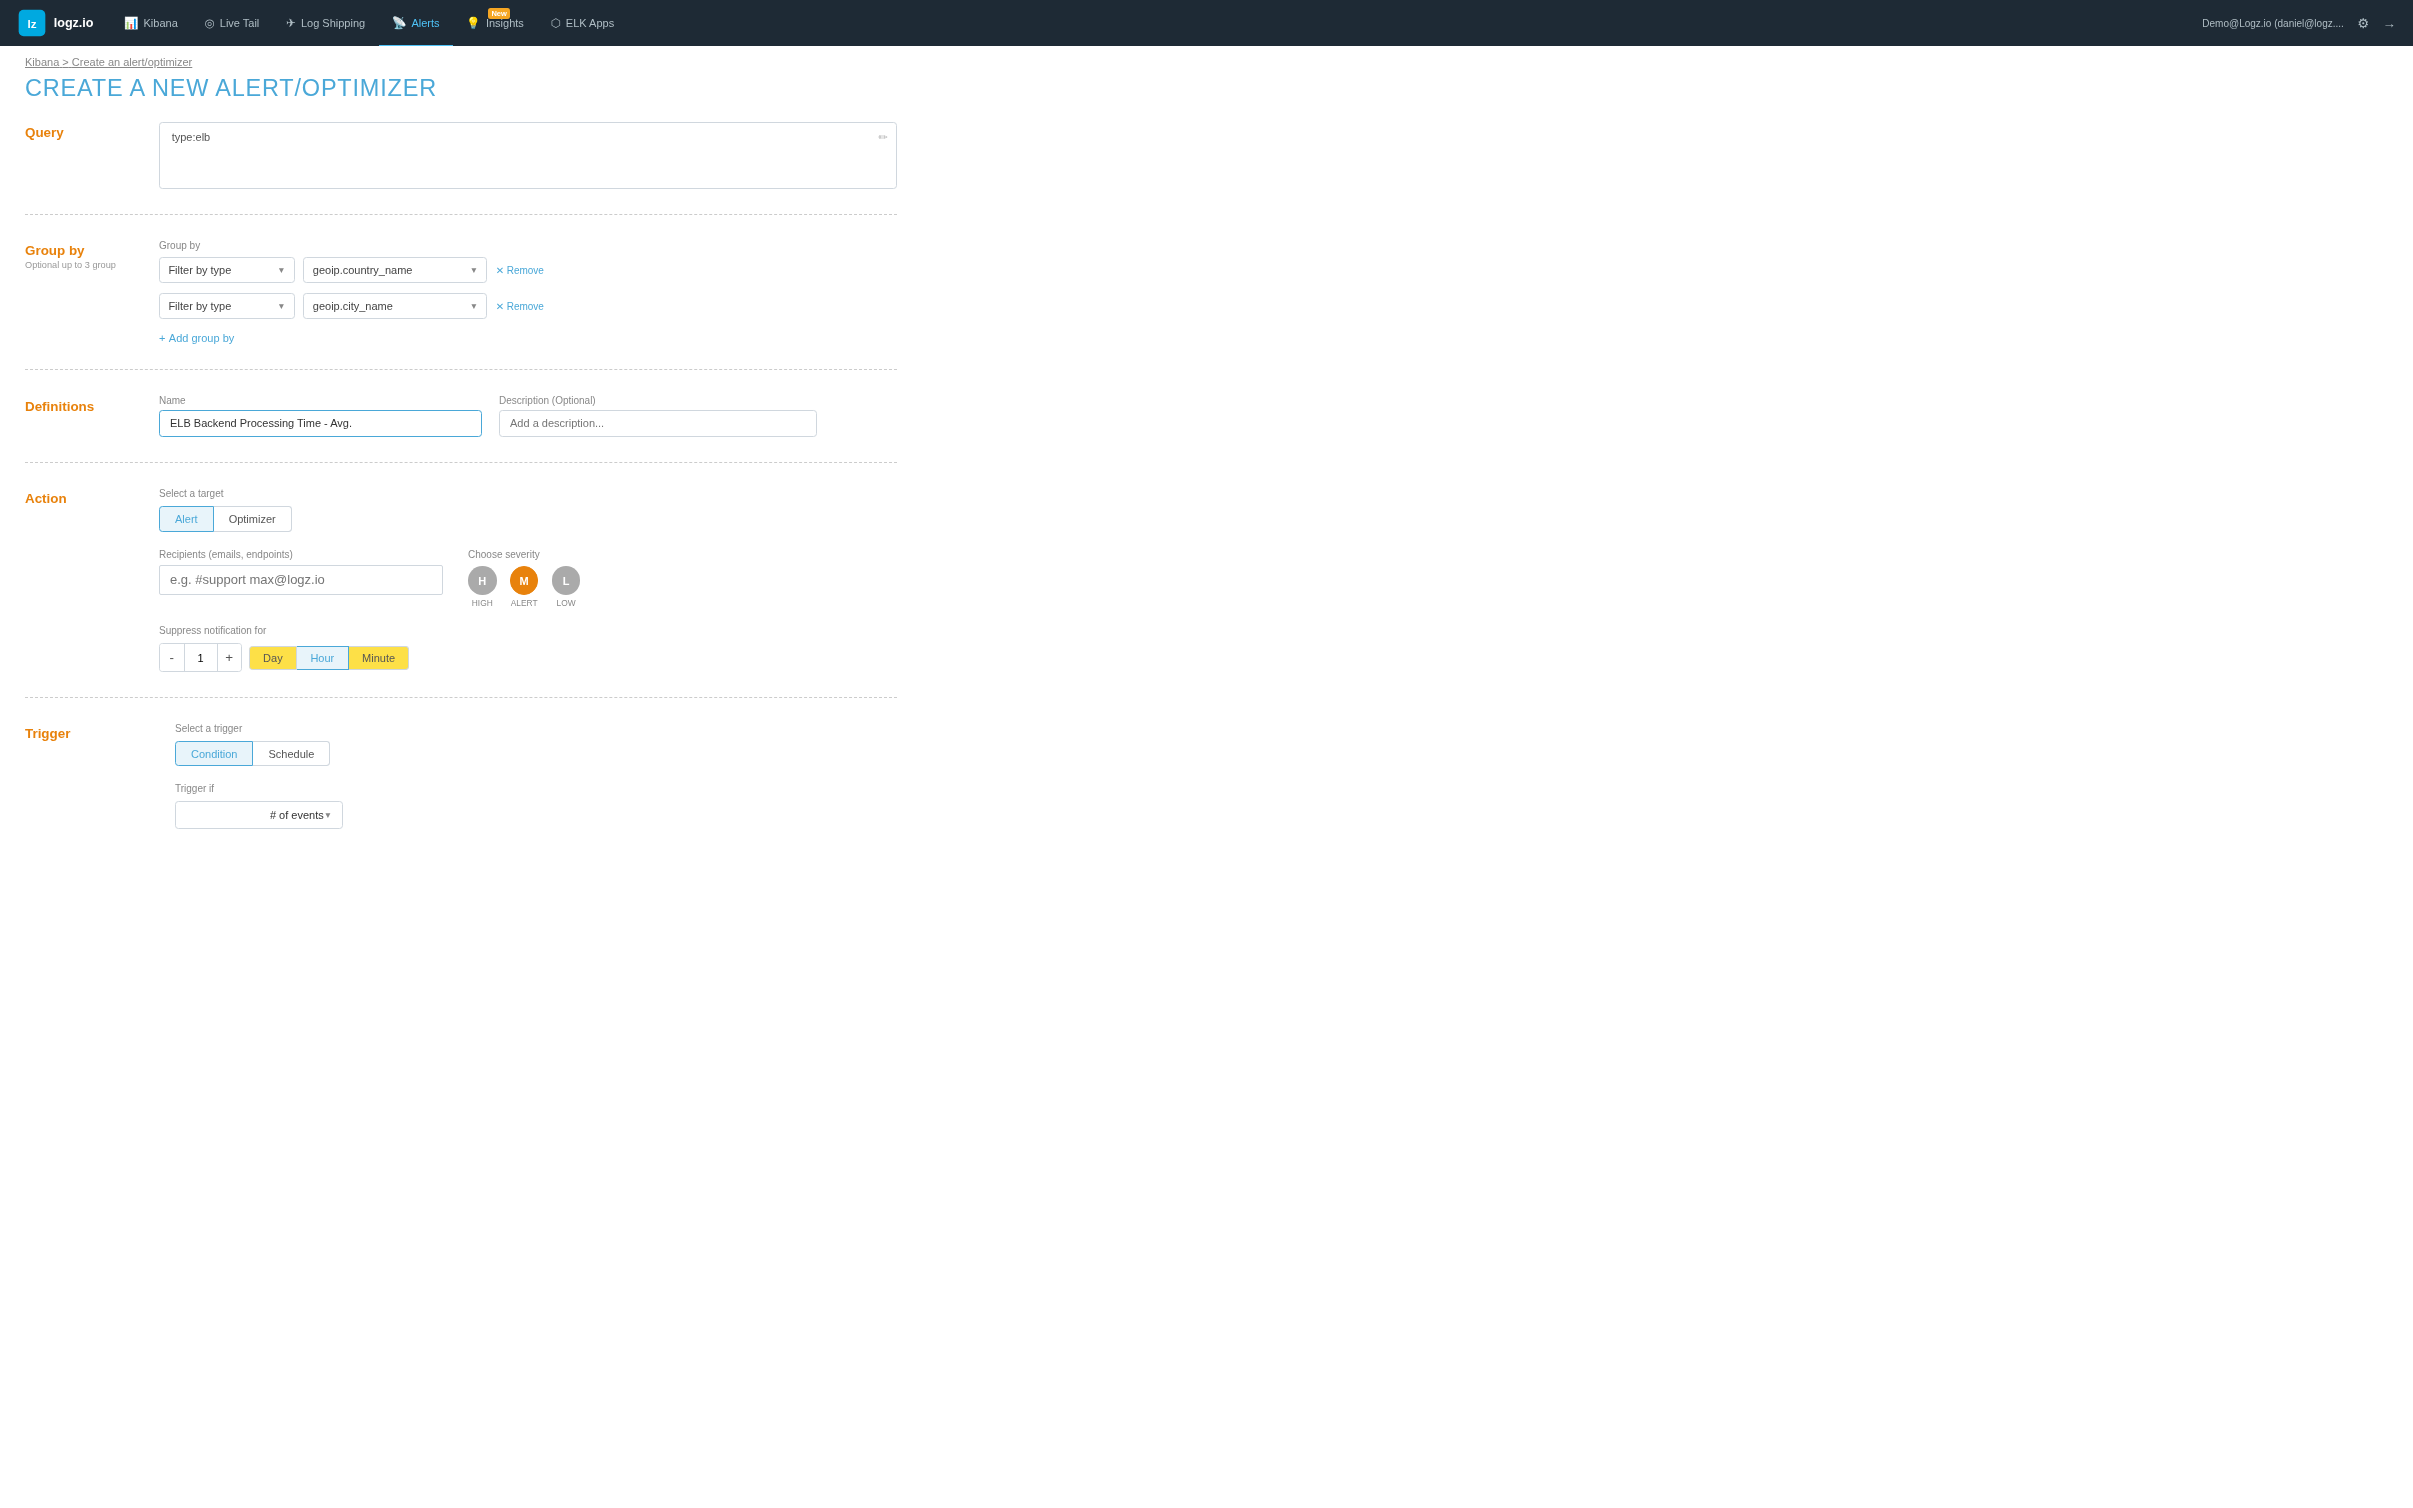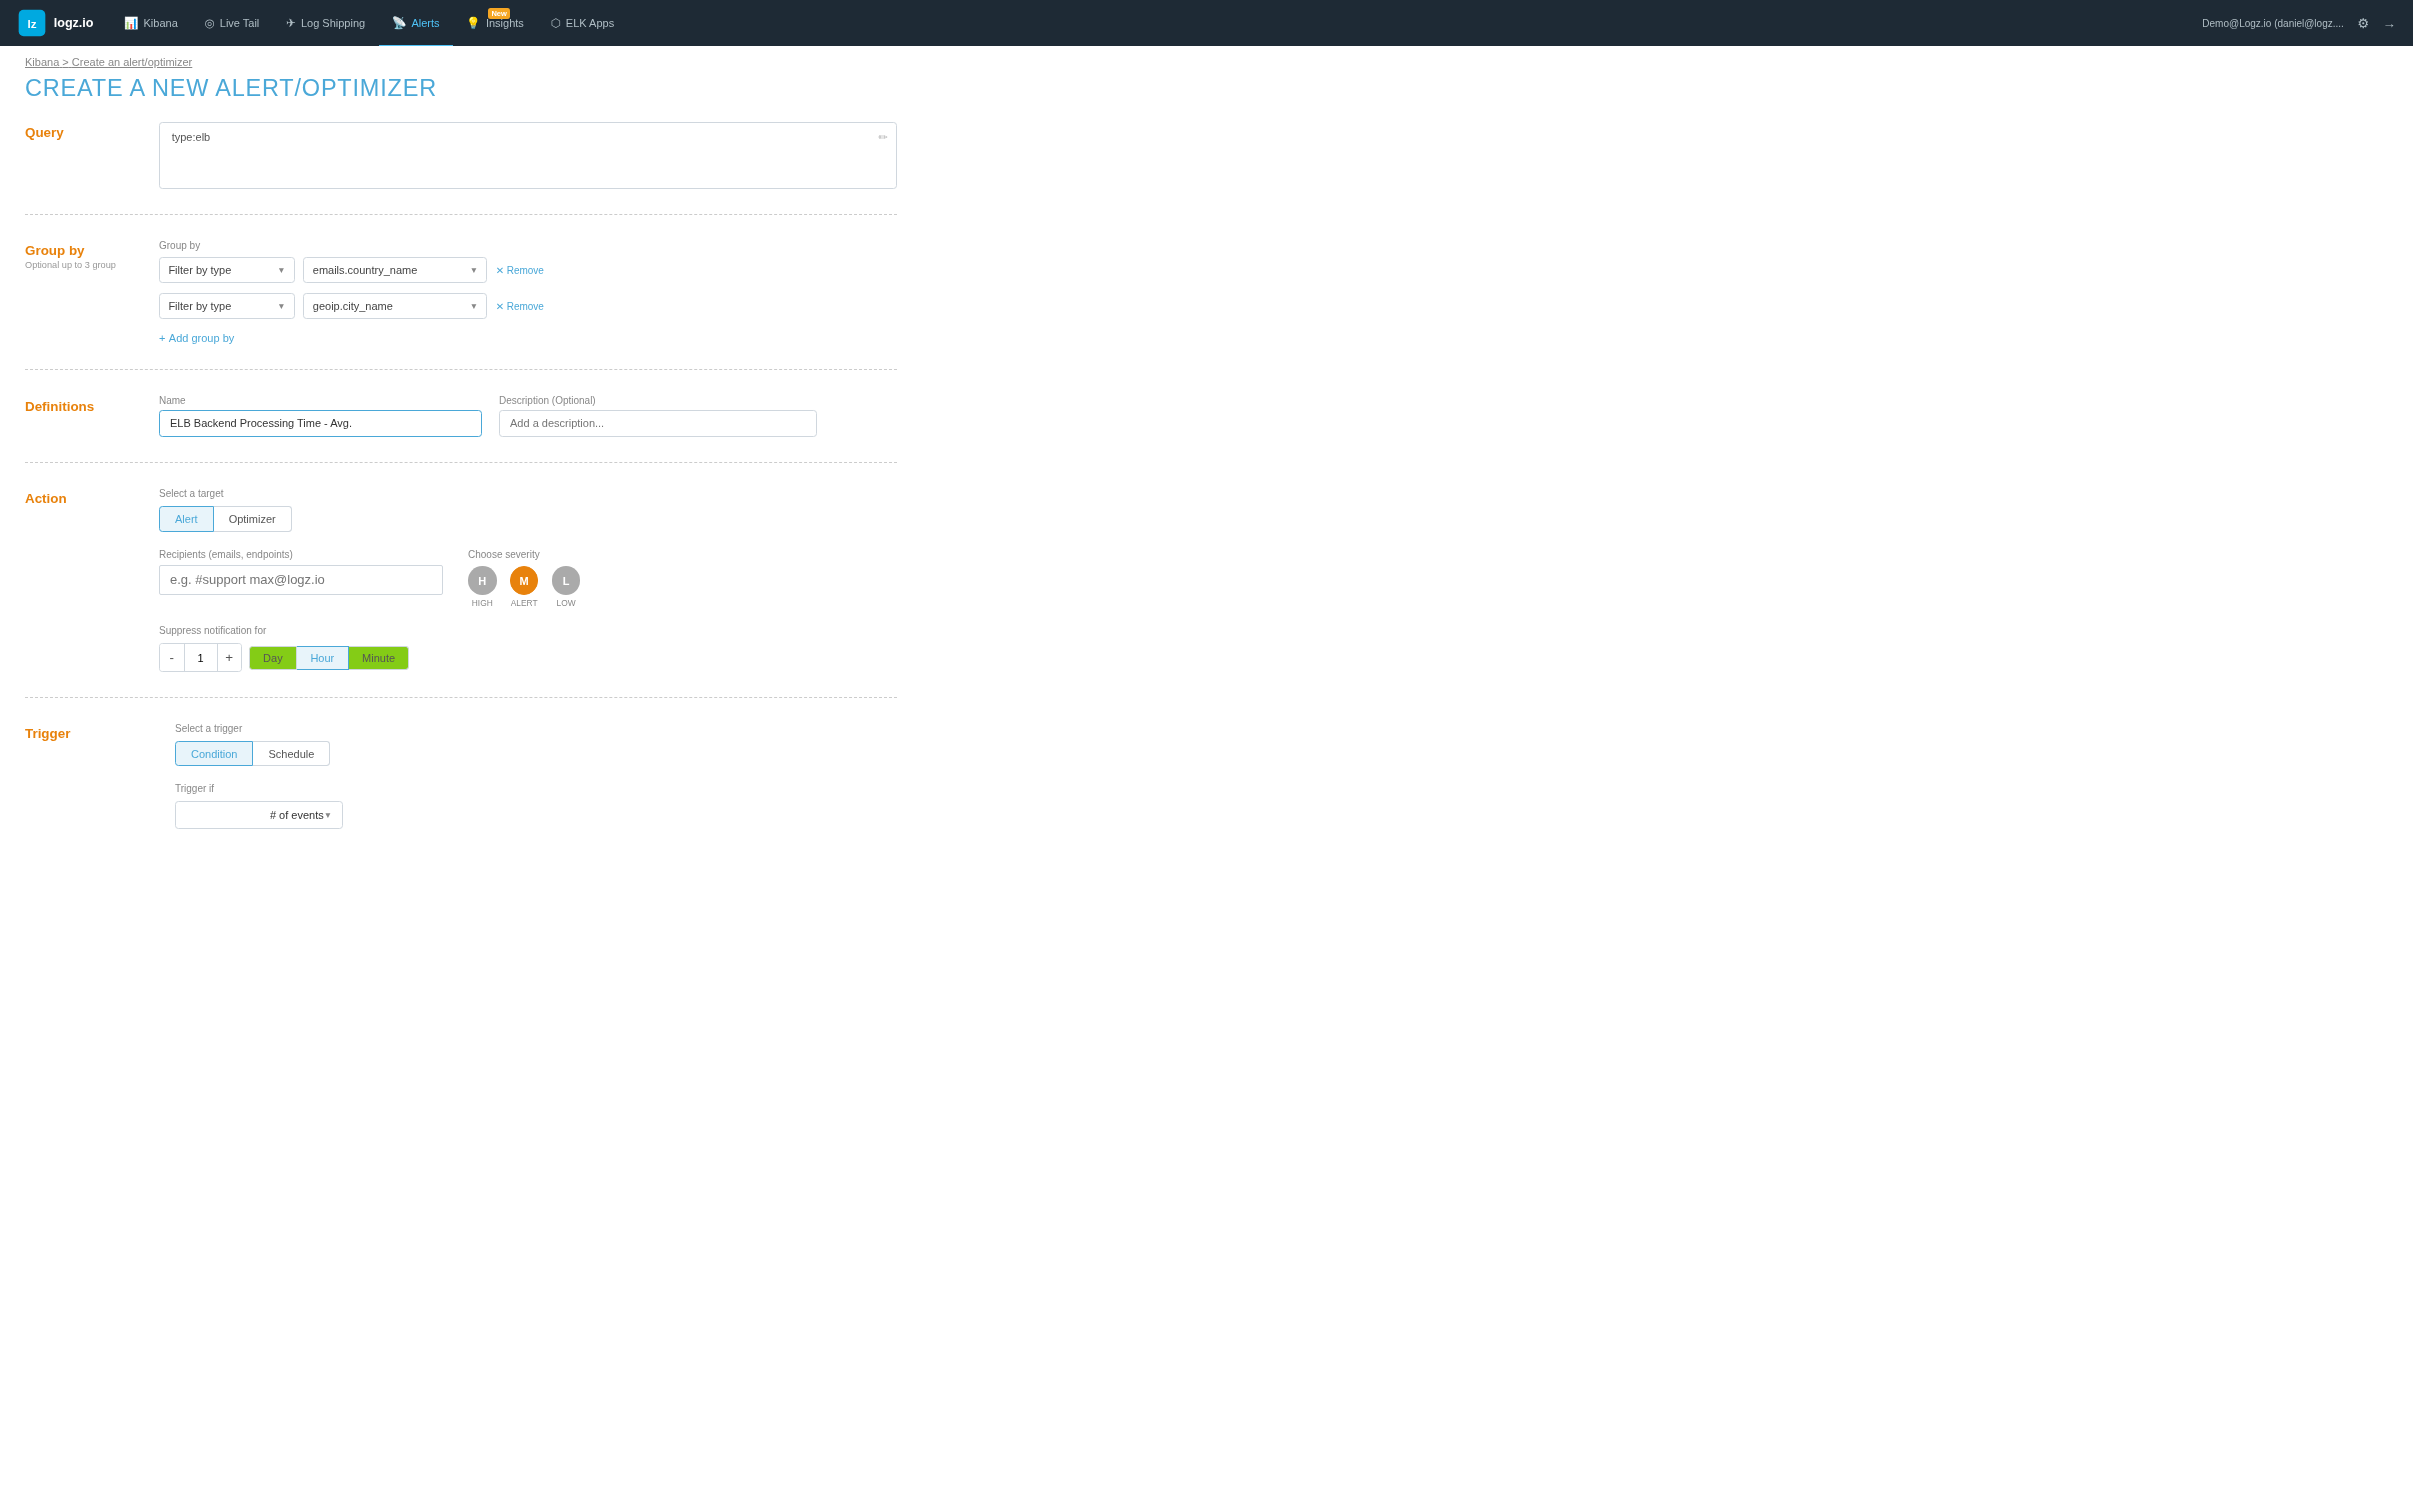--- a/index.html
+++ b/index.html
@@ -145,21 +145,21 @@
       width: 23.5px; height: 27px; background: #fff; border: none; cursor: pointer;
       font-size: 13.4px; color: #555; display: flex; align-items: center; justify-content: center;
     }
     .suppress-num {
       width: 34px; height: 27px; border: none; border-left: 0.8px solid #d0d7de;
       border-right: 0.8px solid #d0d7de; text-align: center; font-size: 11px; outline: none;
     }
     .time-btns { display: flex; gap: 0; }
     .time-btn {
       padding: 5px 13.4px; font-size: 11px; cursor: pointer; border: 0.8px solid #d0d7de;
-      background: #84cc16; color: #555;
+      background: #fde047; color: #555;
     }
     .time-btn.active { background: #e8f4fa; border-color: #4aa8d8; color: #4aa8d8; }
     .time-btn:first-child { border-radius: 3.4px 0 0 3.4px; }
     .time-btn:nth-child(2) { border-left: none; }
     .time-btn:last-child { border-radius: 0 3.4px 3.4px 0; border-left: none; }
 
     
     .trigger-btn-group { margin-bottom: 17px; }
     .trigger-if-label { font-size: 10px; color: #888; margin-bottom: 6.7px; }
     .trigger-select-box {
@@ -243,21 +243,21 @@
     <div class="section-body">
       <div class="group-label">Group by</div>
 
       
       <div class="group-by-row">
         <div class="select-box type-select">
           <span>Filter by type</span>
           <span class="select-chevron">▼</span>
         </div>
         <div class="select-box field-select">
-          <span>emails.country_name</span>
+          <span>geoip.country_name</span>
           <span class="select-chevron">▼</span>
         </div>
         <span class="remove-link">
           <span>✕</span>
           <span>Remove</span>
         </span>
       </div>
 
       
       <div class="group-by-row">

